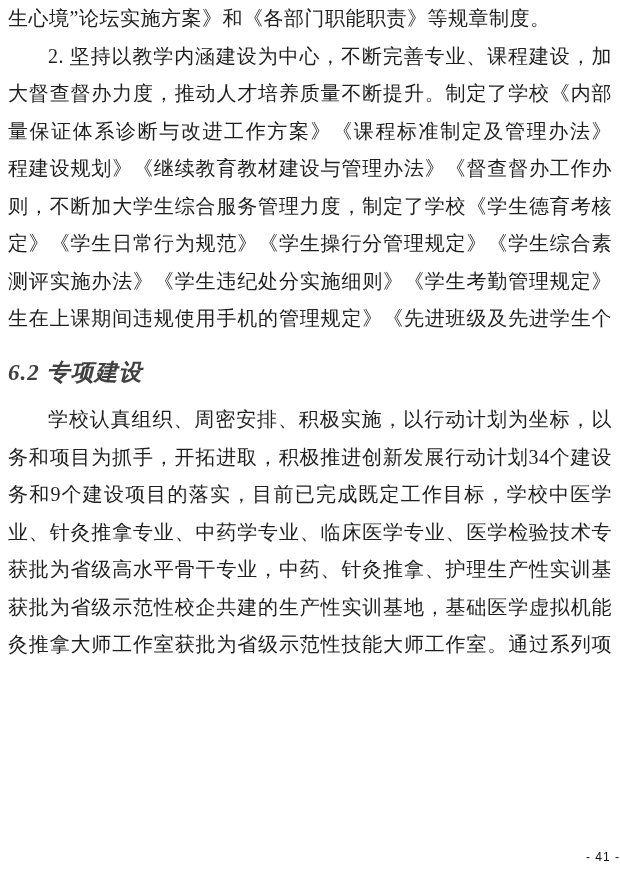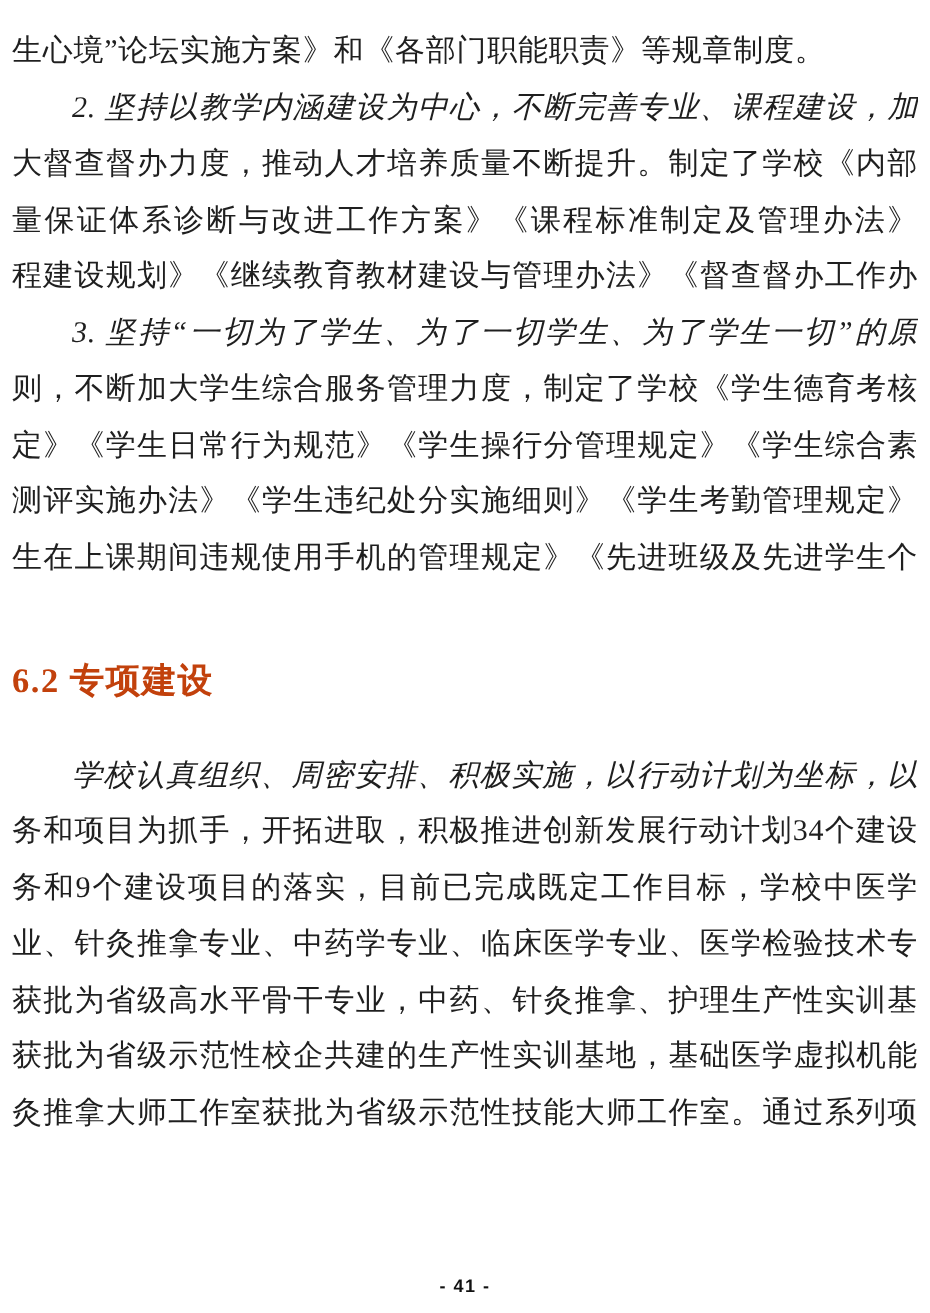--- a/index.html
+++ b/index.html
@@ -10,71 +10,70 @@
   .page {
     position: relative;
     width: 620px;
     height: 875px;
     background: #ffffff;
     color: #1f1f1f;
     font-family: "Liberation Serif", serif;
     overflow: hidden;
   }
   .textblock {
-    padding: 16px 8px;
+    padding: 0 8px;
   }
   .line {
     height: 37.5px;
     line-height: 37.5px;
     font-size: 20px;
     letter-spacing: 0.5px;
     overflow: hidden;
   }
   .indent {
     text-indent: 40px;
-    font-style: italic;
   }
   .just {
     text-align: justify;
     text-align-last: justify;
   }
   .heading {
-    margin: 28px 8px 10px 8px;
+    margin: 16px 8px 10px 8px;
     height: 37.5px;
     line-height: 37.5px;
     font-size: 23px;
     font-weight: 700;
     letter-spacing: 1px;
-    color: #c2410c;
+    color: #404040;
+    font-style: italic;
   }
   .footer {
     position: absolute;
     left: 0;
     right: 0;
     top: 850px;
-    text-align: center;
+    text-align: right;
     font-family: "Liberation Sans", sans-serif;
     font-size: 12px;
-    font-weight: 700;
+    font-weight: 400;
     letter-spacing: 1px;
     color: #111111;
   }
 </style>
 </head>
 <body>
 
 <div class="page">
 
   <div class="textblock">
     <div class="line">生心境”论坛实施方案》和《各部门职能职责》等规章制度。</div>
     <div class="line indent just">2. 坚持以教学内涵建设为中心，不断完善专业、课程建设，加</div>
     <div class="line just">大督查督办力度，推动人才培养质量不断提升。制定了学校《内部质</div>
     <div class="line just">量保证体系诊断与改进工作方案》《课程标准制定及管理办法》《课</div>
     <div class="line just">程建设规划》《继续教育教材建设与管理办法》《督查督办工作办法》</div>
-    <div class="line indent just">3. 坚持“一切为了学生、为了一切学生、为了学生一切”的原</div>
     <div class="line just">则，不断加大学生综合服务管理力度，制定了学校《学生德育考核规</div>
     <div class="line just">定》《学生日常行为规范》《学生操行分管理规定》《学生综合素质</div>
     <div class="line just">测评实施办法》《学生违纪处分实施细则》《学生考勤管理规定》《学</div>
     <div class="line just">生在上课期间违规使用手机的管理规定》《先进班级及先进学生个人</div>
   </div>
 
   <div class="heading">6.2 专项建设</div>
 
   <div class="textblock">
     <div class="line indent just">学校认真组织、周密安排、积极实施，以行动计划为坐标，以任</div>

